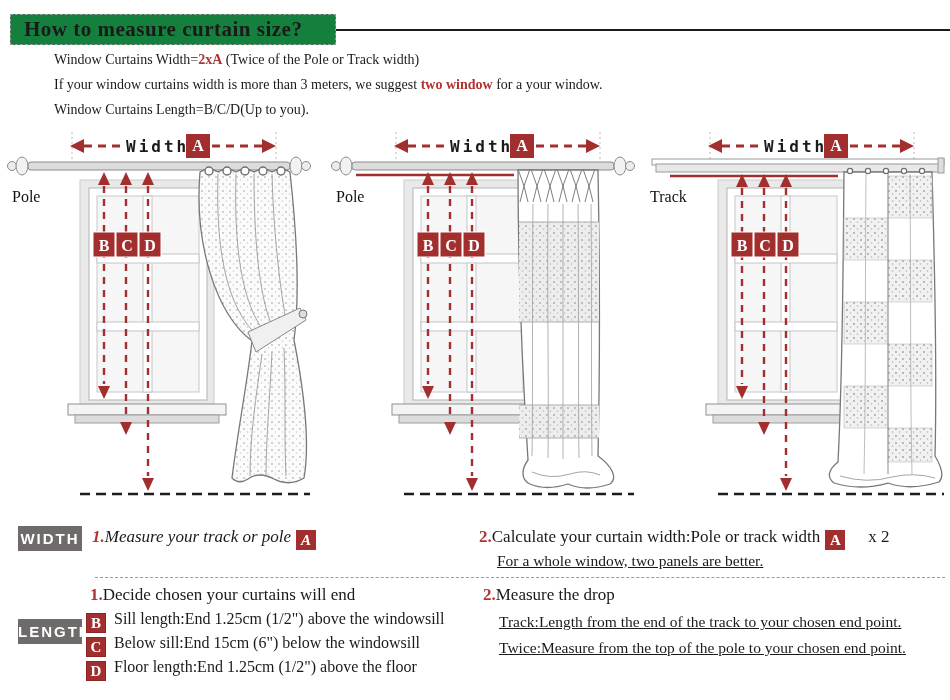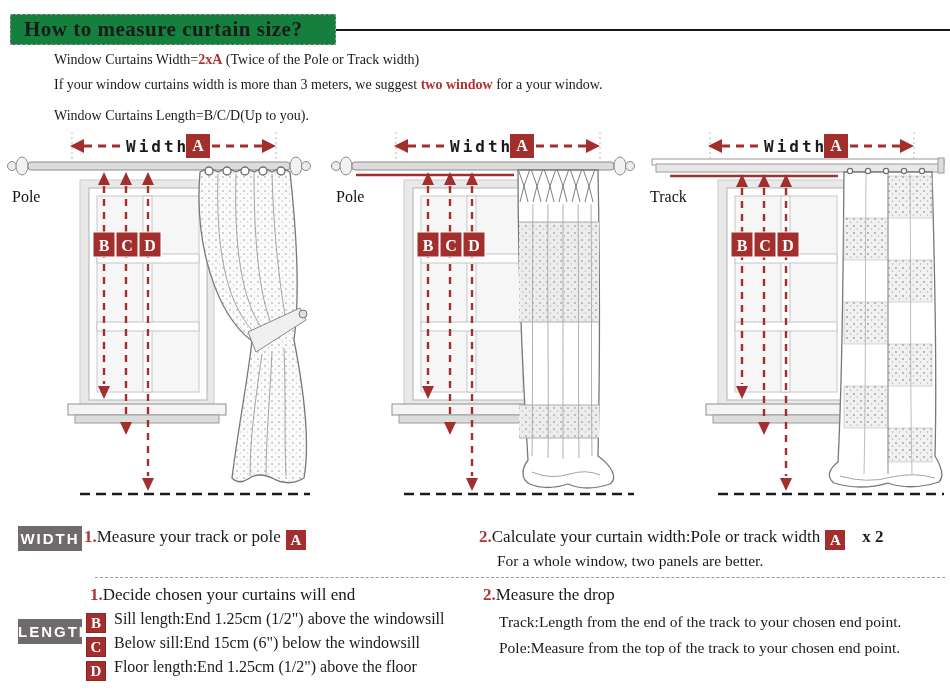--- a/index.html
+++ b/index.html
@@ -9,46 +9,46 @@
     font-family:"Liberation Serif","DejaVu Serif",serif; color:#1a1a1a;
   }
   .abs { position:absolute; }
   #title-box {
     left:10px; top:14px; width:326px; height:31px;
     border:1px dashed #9a9a9a; background:#15803d;
     font-weight:bold; font-size:21px; line-height:29px; padding-left:13px; letter-spacing:0.5px;
   }
   #title-line { left:336px; top:29px; width:614px; height:0; border-top:2px solid #1a1a1a; }
   .intro { left:14px; font-size:14px; white-space:nowrap;margin-left:40px; }
-  #intro-1 { top:52px; } #intro-2 { top:77px; } #intro-3 { top:108px; }
+  #intro-1 { top:52px; } #intro-2 { top:77px; } #intro-3 { top:102px; }
   .red { color:#b03434; font-weight:bold; }
   .num { color:#b03434; font-weight:bold; }
   .diag { position:absolute; top:126px; }
   #d1 { left:4px; } #d2 { left:328px; } #d3 { left:642px; }
   svg text.wlabel { font-family:"DejaVu Sans Mono",monospace; font-weight:bold; font-size:16px; letter-spacing:3px; fill:#1a1a1a; }
   svg text.alet { font-family:"Liberation Serif",serif; font-weight:bold; font-size:16px; fill:#ffffff; }
   svg text.plabel { font-family:"Liberation Serif",serif; font-size:16px; fill:#111; }
   .sec-badge {
     background:#6f6b6b; color:#fff; font-family:"Liberation Sans",sans-serif;
     font-weight:bold; font-size:15px; letter-spacing:2px; text-align:center;
     width:64px; padding:4px 0;
   }
   .step { font-size:17px; white-space:nowrap; }
-  .note { font-size:15.5px; white-space:nowrap; }
+  .note { font-size:15.5px; white-space:nowrap;text-decoration:underline; }
   .abadge {
     display:inline-block; width:20px; height:20px; background:#a32e2e; color:#fff;
     text-align:center; font-weight:bold; font-size:15px; line-height:20px;
     margin:0 5px; vertical-align:-3px;
   }
   .bbadge {
     display:inline-block; width:20px; height:20px; background:#a32e2e; color:#fff;
     text-align:center; font-weight:bold; font-size:15px; line-height:19px;
     margin-right:8px; vertical-align:-4px; border:1px solid #8c2626;
   }
-  .suffix { margin-left:12px;font-weight:bold; }
+  .suffix { margin-left:18px; }
   .divider { border-top:1px dashed #9a9a9a; height:0; }
   .len-item { font-size:16px; white-space:nowrap; }
 </style>
 </head>
 <body>
 
 <div id="title-box" class="abs">How to measure curtain size?</div>
 <div id="title-line" class="abs"></div>
 
 <div id="intro-1" class="abs intro">
@@ -318,21 +318,21 @@
     <rect x="89" y="106" width="22" height="25" fill="#a32e2e" stroke="#ffffff"></rect>
     <rect x="112" y="106" width="22" height="25" fill="#a32e2e" stroke="#ffffff"></rect>
     <rect x="135" y="106" width="22" height="25" fill="#a32e2e" stroke="#ffffff"></rect>
     <text class="alet" x="100" y="125" text-anchor="middle">B</text>
     <text class="alet" x="123" y="125" text-anchor="middle">C</text>
     <text class="alet" x="146" y="125" text-anchor="middle">D</text>
   </g>
 </svg>
 
 <div class="abs sec-badge" style="left:18px; top:526px;">WIDTH</div>
-<div class="abs step" style="left:84px; top:527px;">
+<div class="abs step" style="left:92px; top:527px;font-style:italic;">
   <span class="num">1.</span><span>Measure your track or pole</span><span class="abadge">A</span>
 </div>
 <div class="abs step" style="left:479px; top:527px;">
   <span class="num">2.</span><span>Calculate your curtain width:Pole or track width</span><span class="abadge">A</span><span class="suffix">x 2</span>
 </div>
 <div class="abs note" style="left:497px; top:552px;">For a whole window, two panels are better.</div>
 
 <div class="abs divider" style="left:95px; top:577px; width:850px;"></div>
 
 <div class="abs sec-badge" style="left:18px; top:584px;margin-top:35px;">LENGTH</div>
@@ -347,13 +347,13 @@
   <span class="bbadge">B</span><span>Sill length:End 1.25cm (1/2") above the windowsill</span>
 </div>
 <div class="abs len-item" style="left:86px; top:634px;">
   <span class="bbadge">C</span><span>Below sill:End 15cm (6") below the windowsill</span>
 </div>
 <div class="abs len-item" style="left:86px; top:658px;">
   <span class="bbadge">D</span><span>Floor length:End 1.25cm (1/2") above the floor</span>
 </div>
 
 <div class="abs note" style="left:499px; top:613px;">Track:Length from the end of the track to your chosen end point.</div>
-<div class="abs note" style="left:499px; top:639px;">Pole:Measure from the top of the track to your chosen end point.</div>
+<div class="abs note" style="left:499px; top:639px;">Twice:Measure from the top of the pole to your chosen end point.</div>
 
 </body></html>

